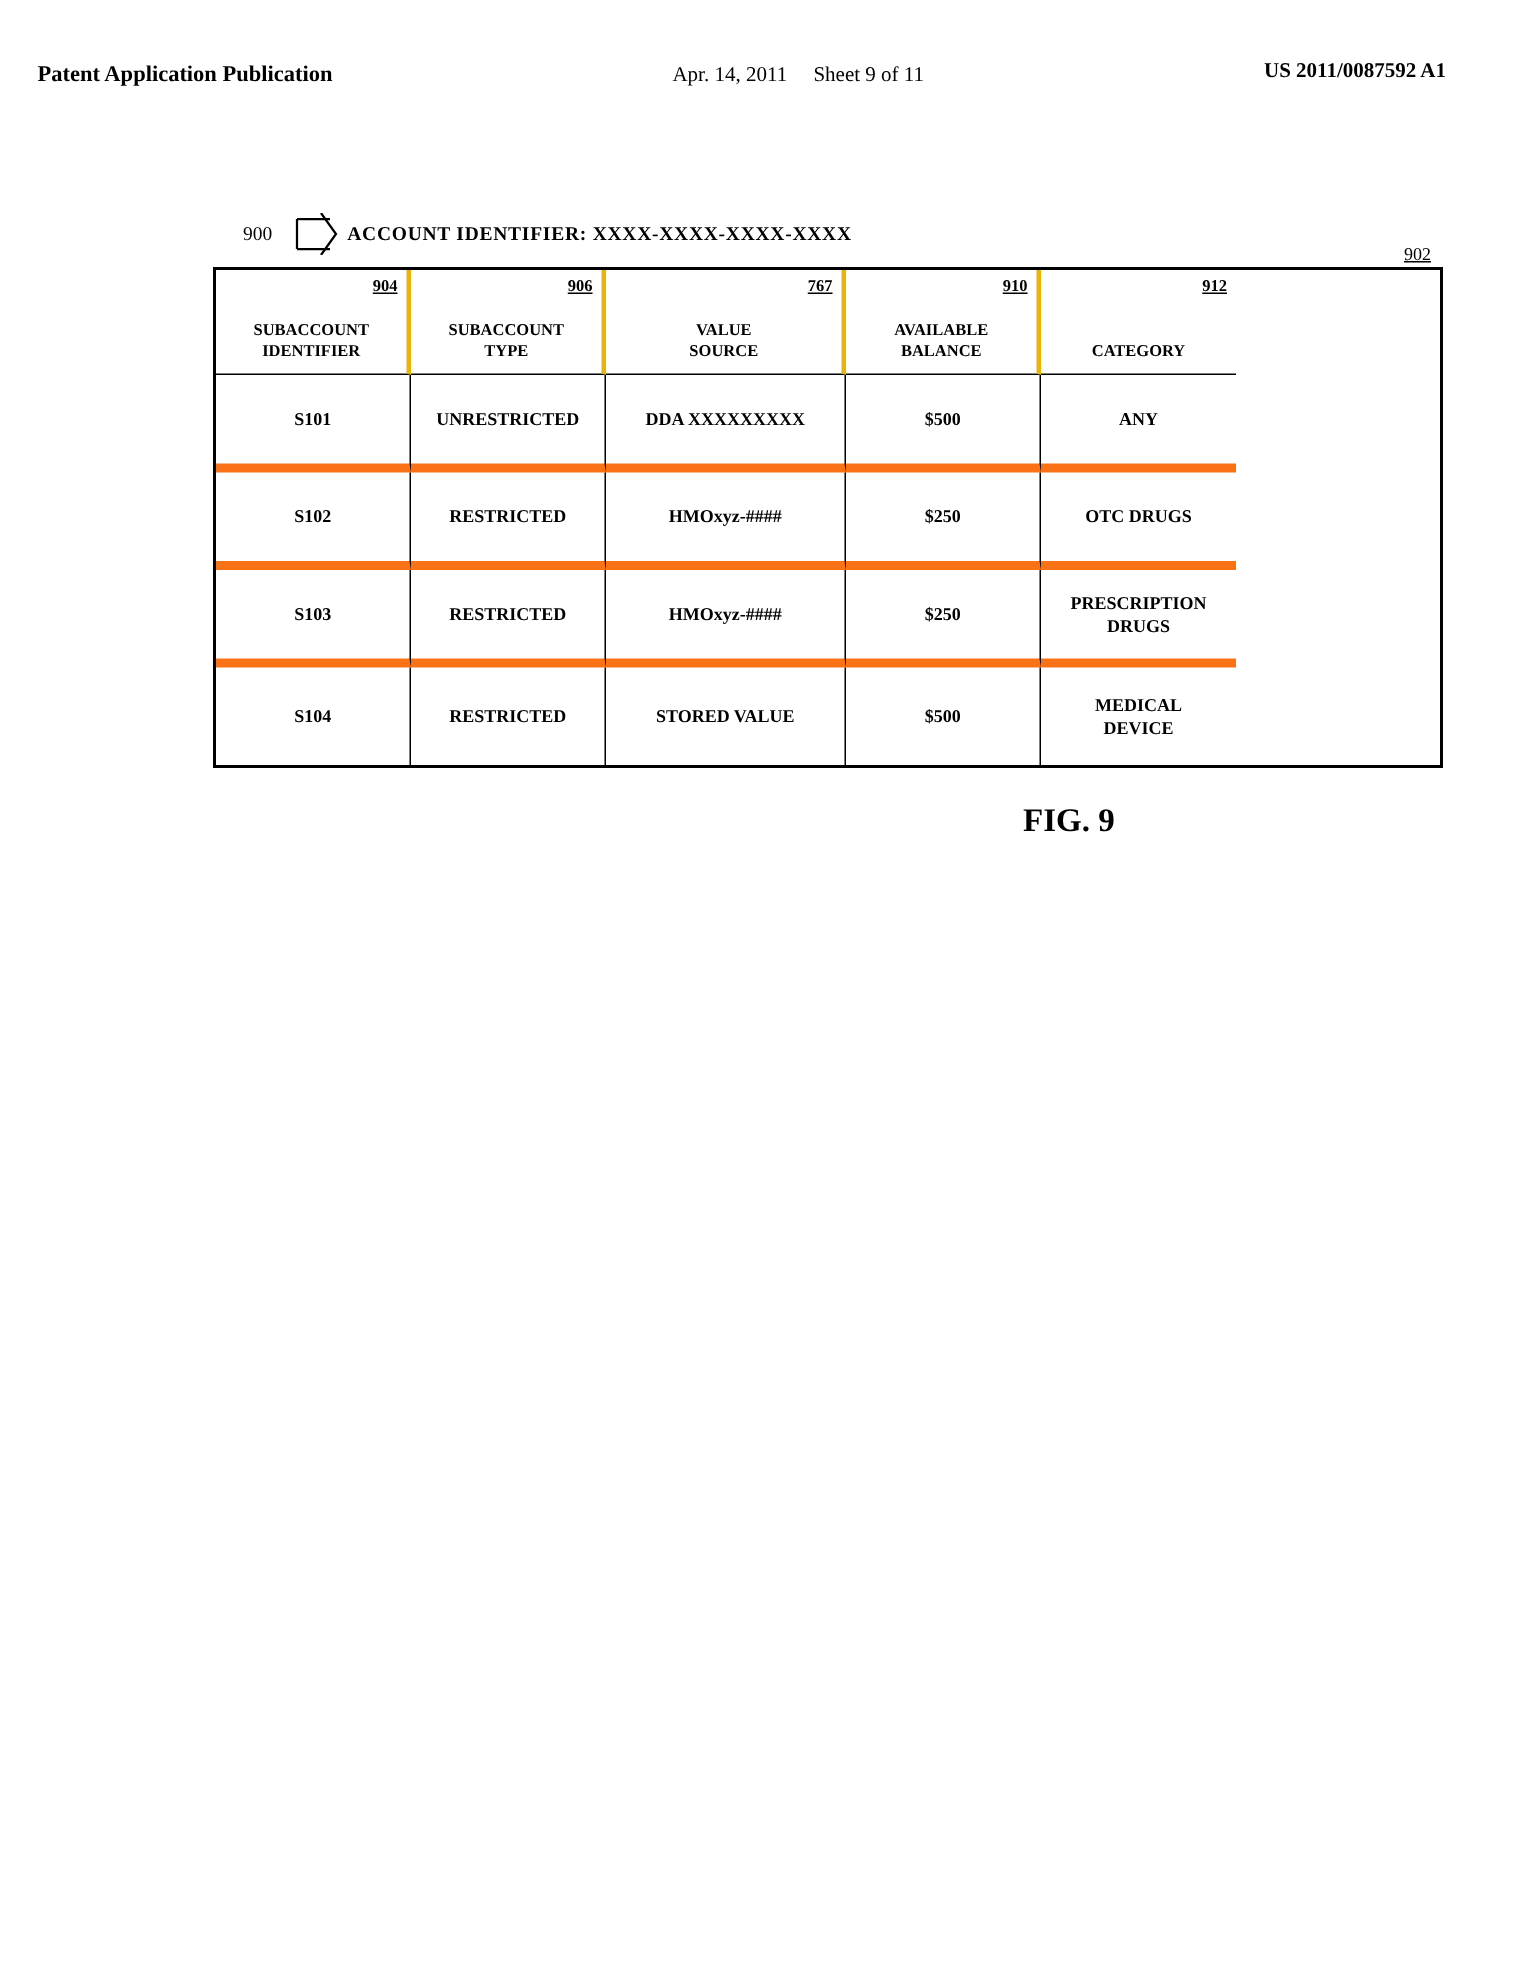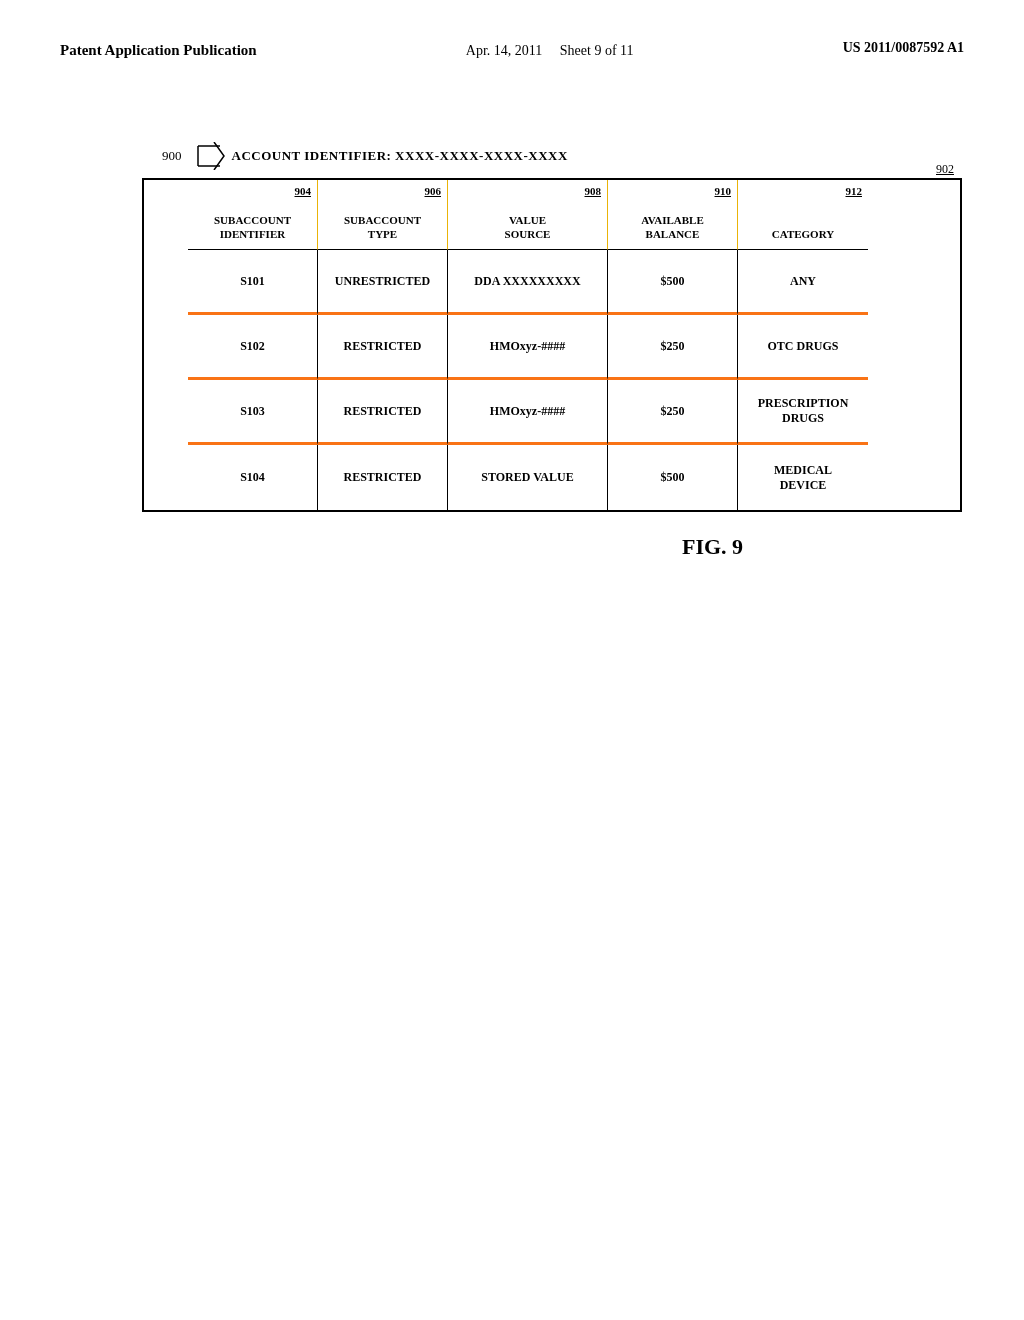--- a/index.html
+++ b/index.html
@@ -13,21 +13,21 @@
       font-family: 'Times New Roman', Times, serif;
       width: 1024px;
       min-height: 1320px;
       position: relative;
     }
 
     .page-header {
       display: flex;
       justify-content: space-between;
       align-items: flex-start;
-      padding: 40px 60px 20px 60px;
+      padding: 40px 60px 20px 25px;
       border-bottom: none;
     }
 
     .header-left {
       font-weight: bold;
       font-size: 15px;
       line-height: 1.4;
     }
 
     .header-center {
@@ -69,30 +69,29 @@
       font-weight: bold;
       letter-spacing: 0.5px;
     }
 
     .table-wrapper {
       border: 2px solid #000;
       display: flex;
       flex-direction: column;
       width: 100%;
       margin-left: 40px;
-      padding-left: 44px;
     }
 
     .table-grid {
       display: grid;
       grid-template-columns: 130px 130px 160px 130px 130px;
     }
 
     .col-header {
-      border-right: 1px solid #eab308;
+      border-right: 3px solid #eab308;
       border-bottom: 1px solid #000;
       padding: 8px 6px;
       text-align: center;
       font-size: 11px;
       font-weight: bold;
       line-height: 1.3;
       position: relative;
       min-height: 70px;
       display: flex;
       flex-direction: column;
@@ -107,21 +106,21 @@
     .col-header .ref-num {
       font-size: 11px;
       text-decoration: underline;
       position: absolute;
       top: 4px;
       right: 6px;
     }
 
     .table-cell {
       border-right: 1px solid #000;
-      border-bottom: 3px solid #f97316;
+      border-bottom: 6px solid #f97316;
       padding: 12px 6px;
       text-align: center;
       font-size: 12px;
       font-weight: bold;
       display: flex;
       align-items: center;
       justify-content: center;
       min-height: 65px;
     }
 
@@ -199,21 +198,21 @@
 IDENTIFIER</span>
         </div>
 
         <div class="col-header">
           <span class="ref-num">906</span>
           <span style="white-space:pre-line; text-align:center;">SUBACCOUNT
 TYPE</span>
         </div>
 
         <div class="col-header">
-          <span class="ref-num">908</span>
+          <span class="ref-num">767</span>
           <span style="white-space:pre-line; text-align:center;">VALUE
 SOURCE</span>
         </div>
 
         <div class="col-header">
           <span class="ref-num">910</span>
           <span style="white-space:pre-line; text-align:center;">AVAILABLE
 BALANCE</span>
         </div>
 

